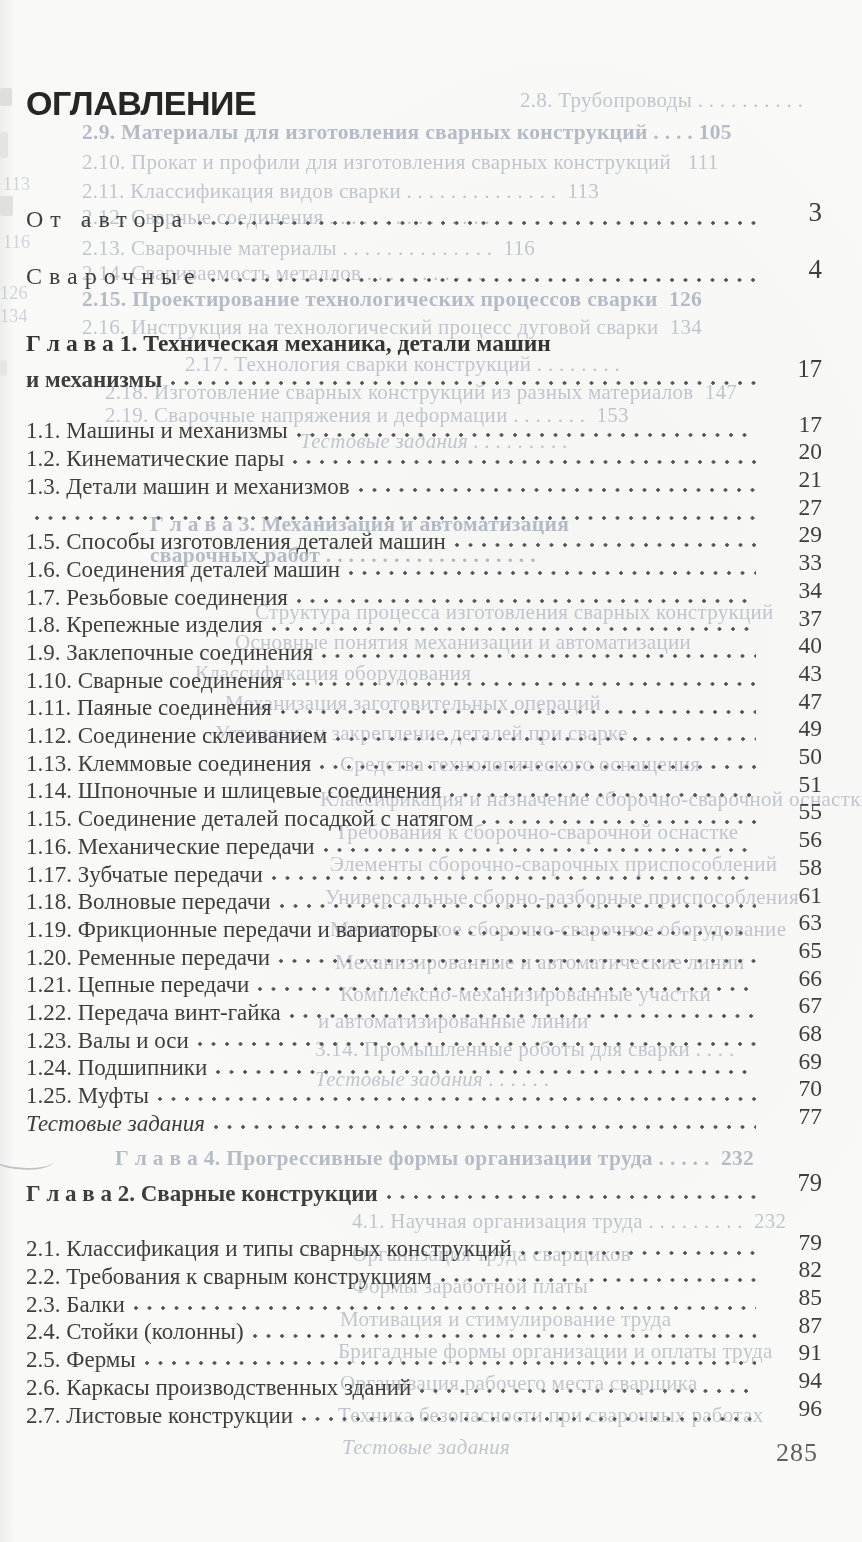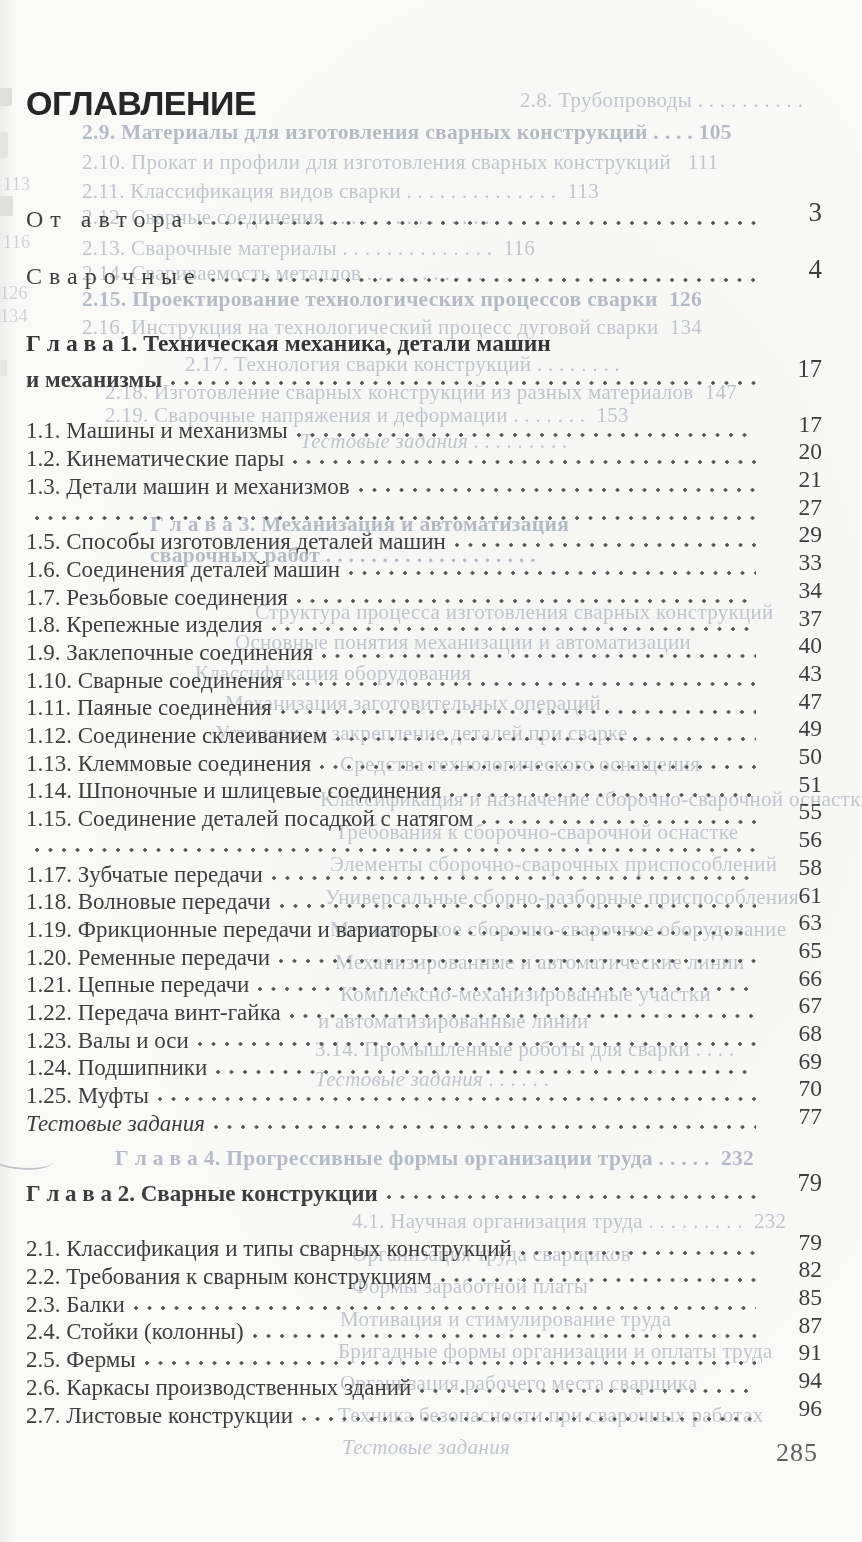--- a/index.html
+++ b/index.html
@@ -212,20 +212,21 @@
         <span class="lbl">1.14. Шпоночные и шлицевые соединения</span>
         <span class="leader"></span>
         <span class="num raise6">51</span>
       </div>
       <div class="row" style="top: 803.8px; height: 27.7px;">
         <span class="lbl">1.15. Соединение деталей посадкой с натягом</span>
         <span class="leader"></span>
         <span class="num raise6">55</span>
       </div>
       <div class="row" style="top: 831.5px; height: 27.7px;">
+        <span class="lbl">1.16. Механические передачи</span>
         <span class="leader"></span>
         <span class="num raise6">56</span>
       </div>
       <div class="row" style="top: 859.2px; height: 27.7px;">
         <span class="lbl">1.17. Зубчатые передачи</span>
         <span class="leader"></span>
         <span class="num raise6">58</span>
       </div>
       <div class="row" style="top: 886.9px; height: 27.7px;">
         <span class="lbl">1.18. Волновые передачи</span>

